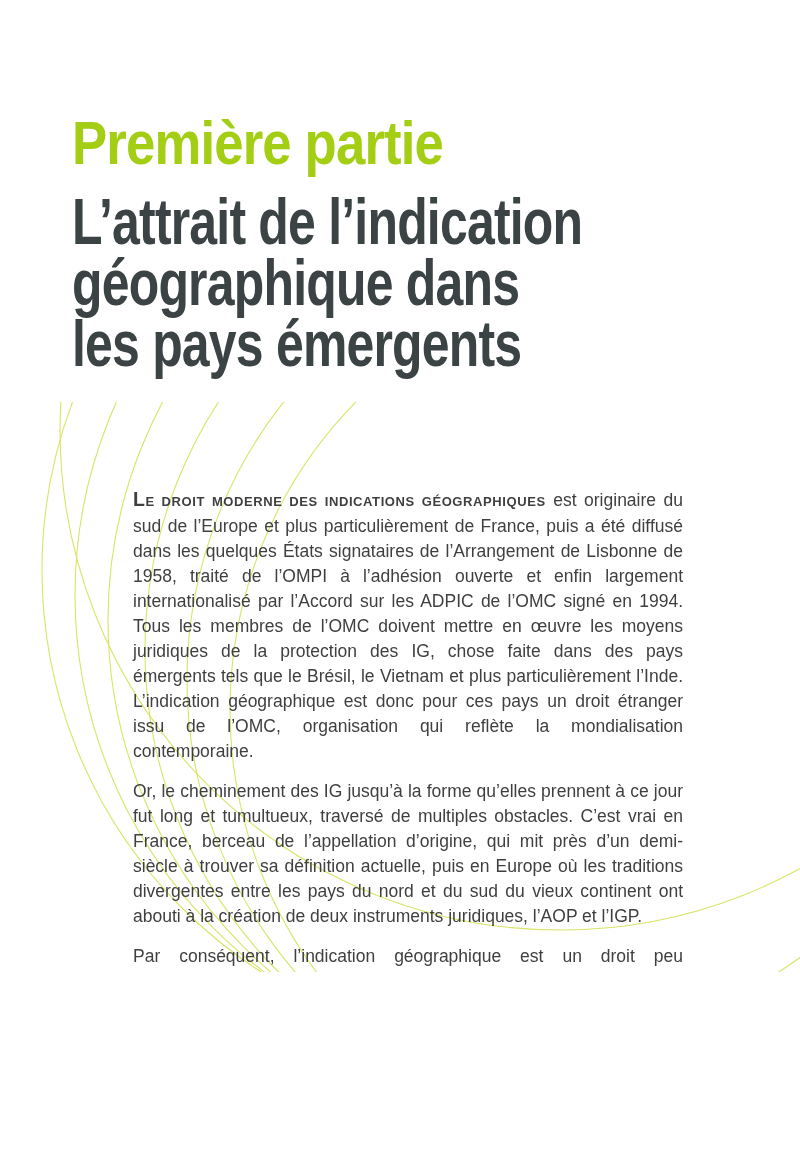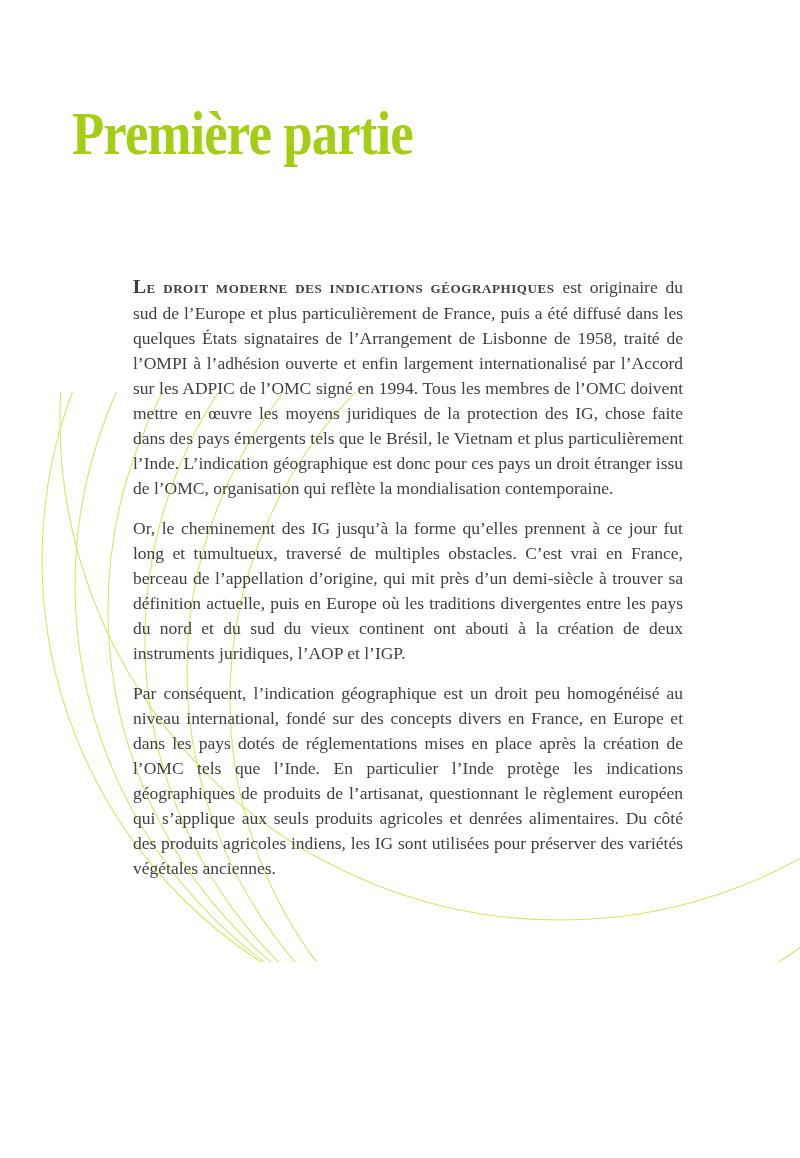--- a/index.html
+++ b/index.html
@@ -2,21 +2,22 @@
 <html lang="fr" style="--bg: #ffffff; --kicker: #a3ce14; --title: #3c4344; --body: #3f3f3f;"><head>
 <meta charset="utf-8">
 <style>
   html, body { margin: 0; padding: 0; background: #ffffff; }
   .page {
     position: relative;
     width: 800px;
     height: 962px;
     background: var(--bg, #ffffff);
     overflow: hidden;
-    font-family: Liberation Serif, serif;
+    font-family: Liberation Sans, sans-serif;
+    margin-top: 10px;
   }
   .decor {
     position: absolute;
     left: 0; top: 0;
     width: 800px; height: 1158px;
     pointer-events: none;
   }
   .content {
     position: relative;
     padding: 104px 0 0 72px;
@@ -86,20 +87,25 @@
         <circle cx="600" cy="640" r="455" stroke="#d9e467" stroke-width="1.1" fill="none"></circle>
         <circle cx="635" cy="670" r="448" stroke="#d9e467" stroke-width="1.1" fill="none"></circle>
         <circle cx="670" cy="700" r="440" stroke="#d9e467" stroke-width="1.1" fill="none"></circle>
       </g>
   </svg>
 
   <div class="content">
 
     <div class="kicker">Première partie</div>
 
+    <div class="title">
+      <div class="title-line">L’attrait de l’indication</div>
+      <div class="title-line">géographique dans</div>
+      <div class="title-line">les pays émergents</div>
+    </div>
 
     <div class="body-text">
       <p class="p-first"><span class="lead">Le droit moderne des indications géographiques</span><span> est originaire du sud de l’Europe et plus particulièrement de France, puis a été diffusé dans les quelques États signataires de l’Arrangement de Lisbonne de 1958, traité de l’OMPI à l’adhésion ouverte et enfin largement internationalisé par l’Accord sur les ADPIC de l’OMC signé en 1994. Tous les membres de l’OMC doivent mettre en œuvre les moyens juridiques de la protection des IG, chose faite dans des pays émergents tels que le Brésil, le Vietnam et plus particulièrement l’Inde. L’indication géographique est donc pour ces pays un droit étranger issu de l’OMC, organisation qui reflète la mondialisation contemporaine.</span></p>
       <p><span>Or, le cheminement des IG jusqu’à la forme qu’elles prennent à ce jour fut long et tumultueux, traversé de multiples obstacles. C’est vrai en France, berceau de l’appellation d’origine, qui mit près d’un demi-siècle à trouver sa définition actuelle, puis en Europe où les traditions divergentes entre les pays du nord et du sud du vieux continent ont abouti à la création de deux instruments juridiques, l’AOP et l’IGP.</span></p>
       <p><span>Par conséquent, l’indication géographique est un droit peu homogénéisé au niveau international, fondé sur des concepts divers en France, en Europe et dans les pays dotés de réglementations mises en place après la création de l’OMC tels que l’Inde. En particulier l’Inde protège les indications géographiques de produits de l’artisanat, questionnant le règlement européen qui s’applique aux seuls produits agricoles et denrées alimentaires. Du côté des produits agricoles indiens, les IG sont utilisées pour préserver des variétés végétales anciennes.</span></p>
     </div>
 
   </div>
 </div>
 

